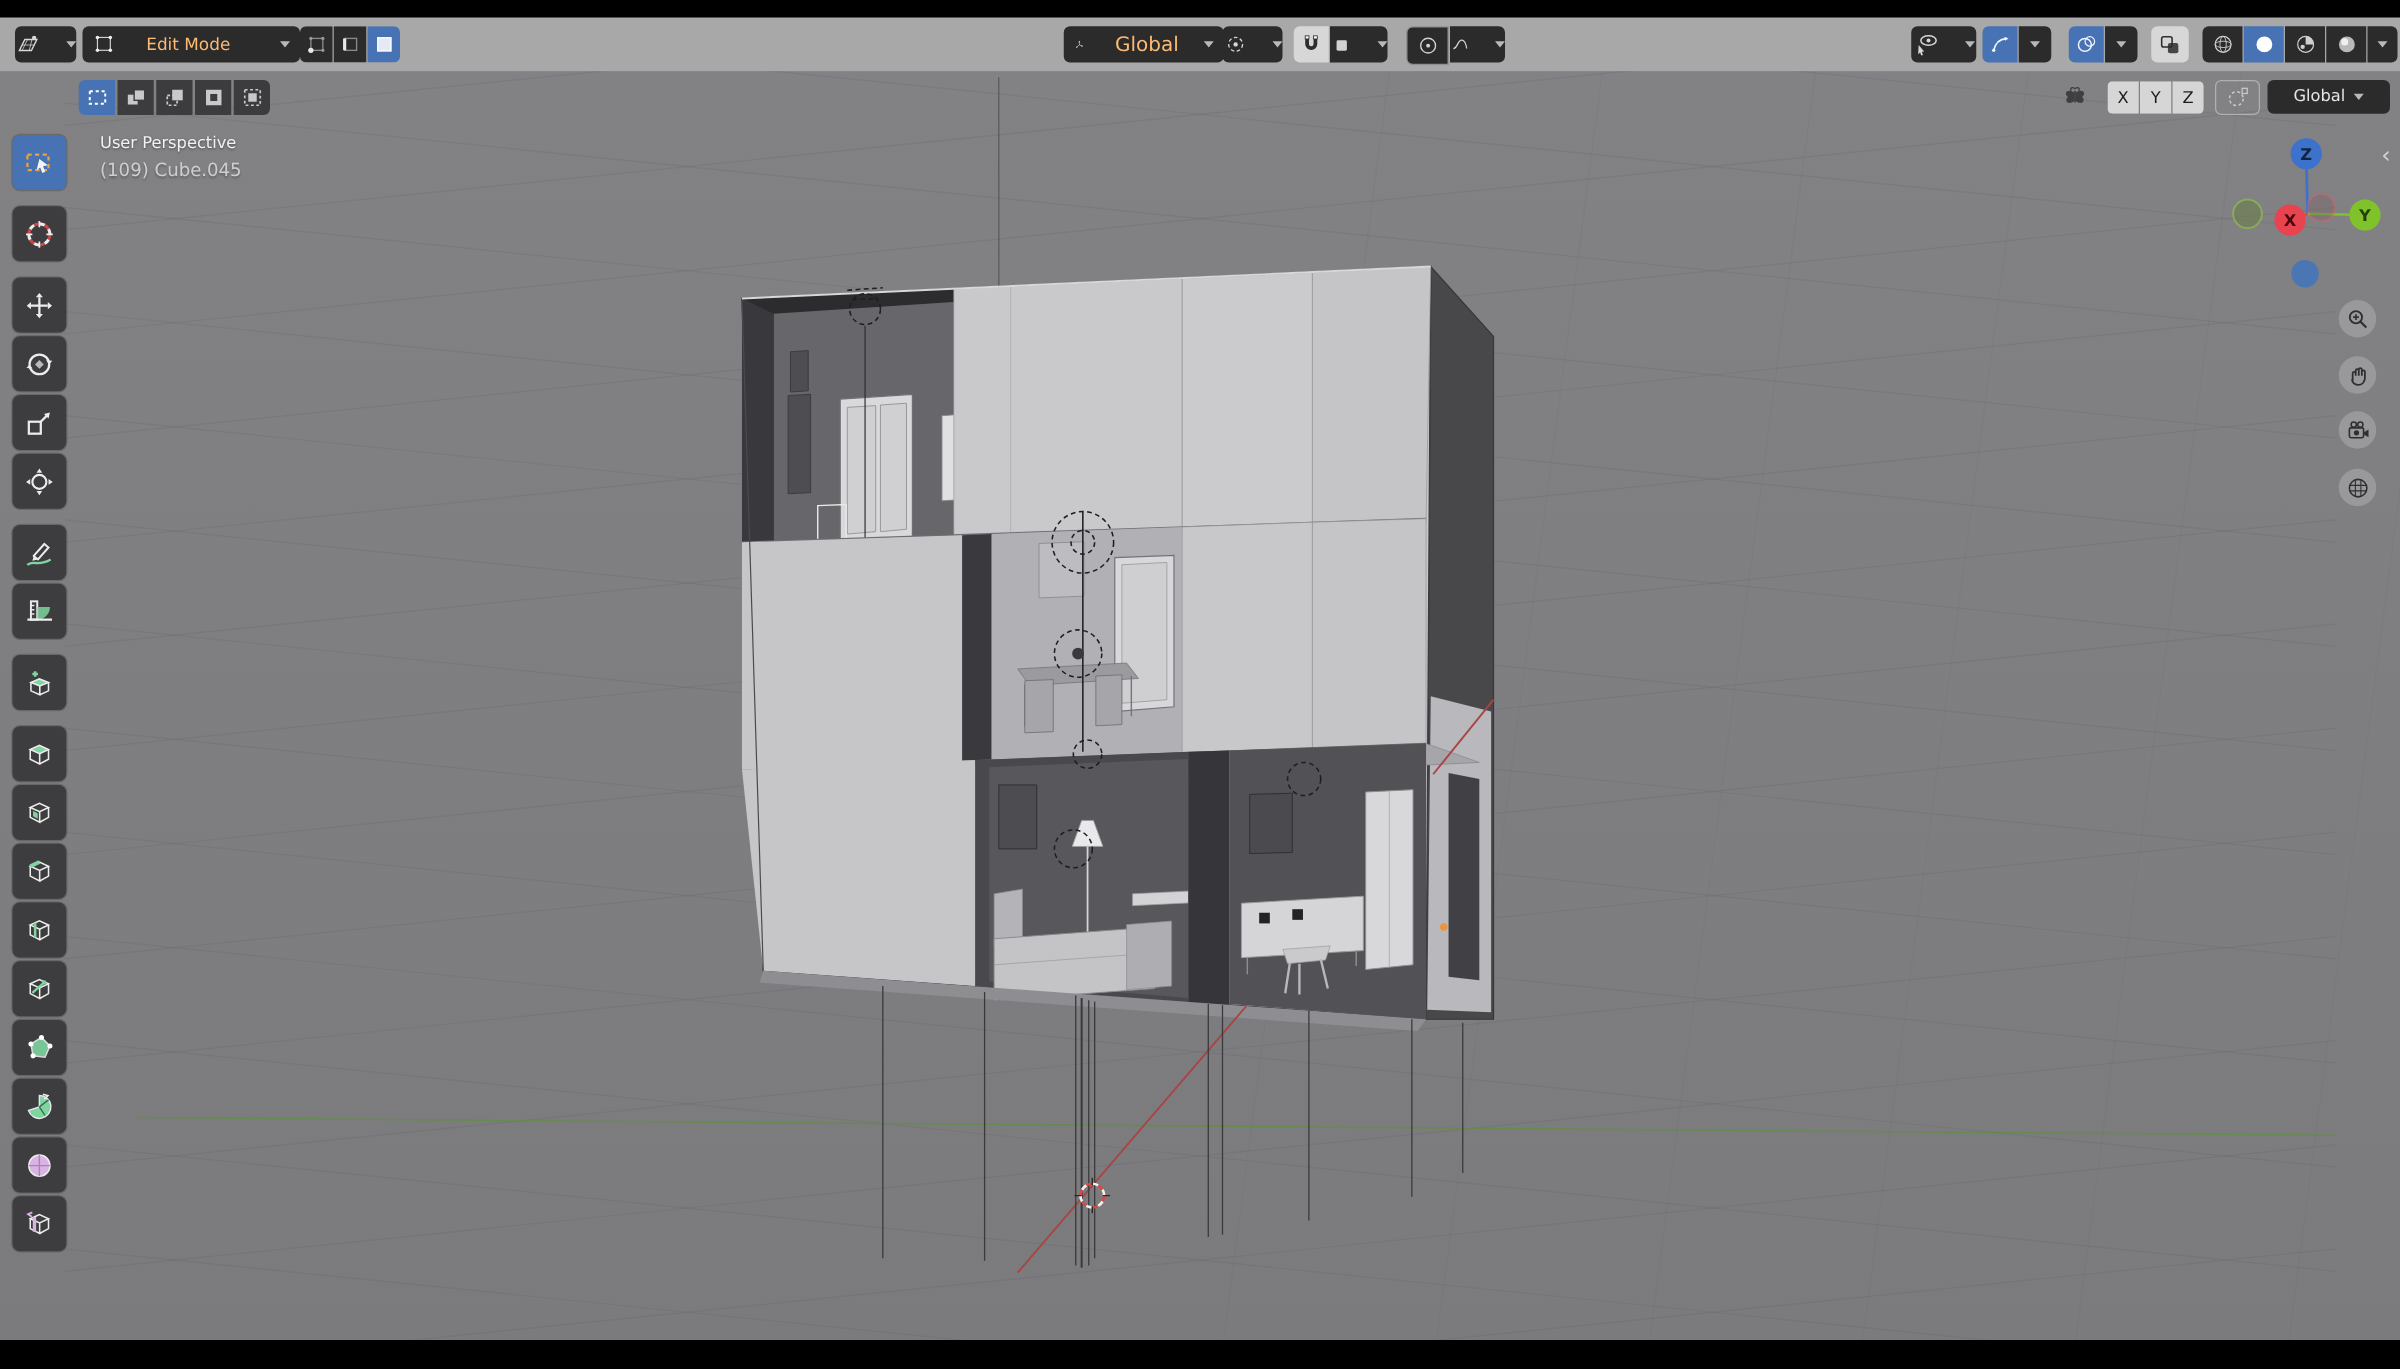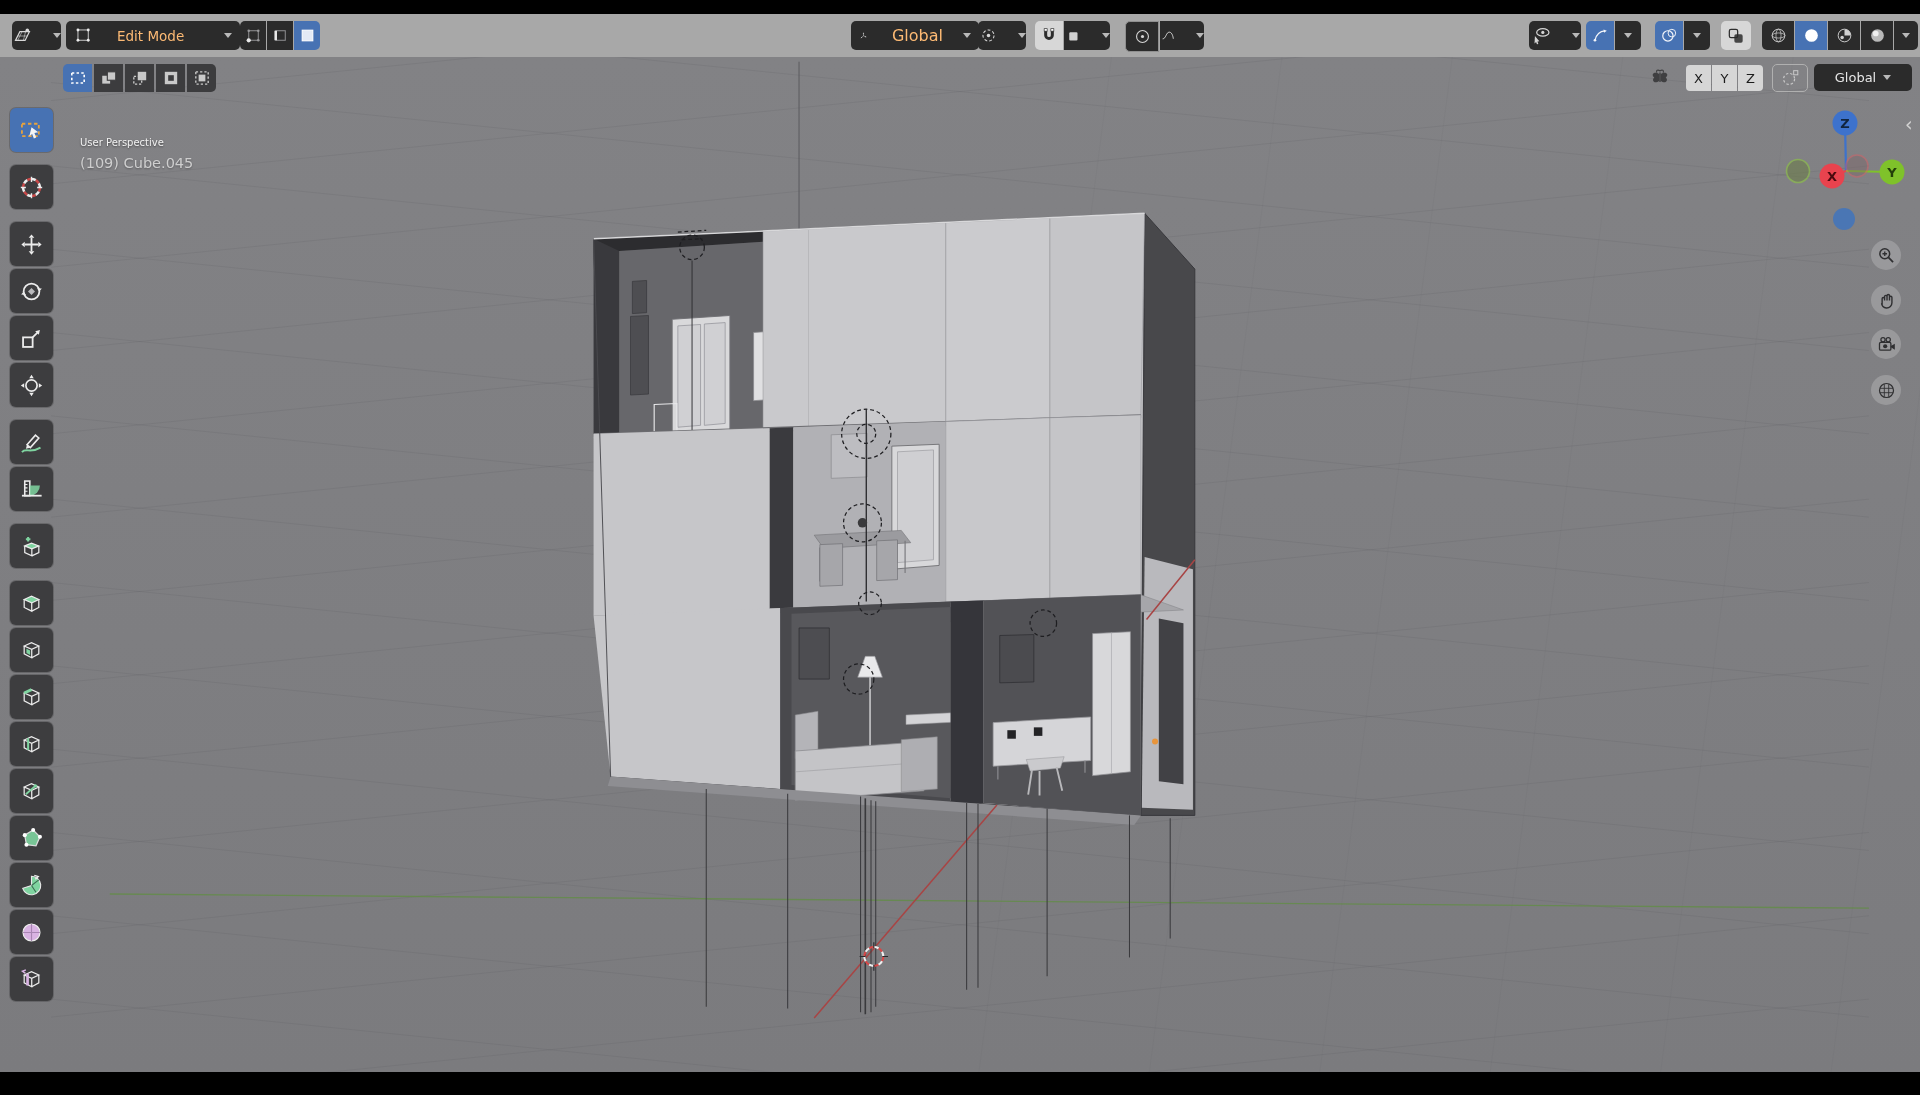--- a/index.html
+++ b/index.html
@@ -20,21 +20,21 @@
              border-radius:4px;cursor:default;}
   .vef{width:26px;height:29px;background:#2b2b2b;display:flex;align-items:center;justify-content:center;}
   .vef.active{background:#4772b3;}
   .litebtn{background:#d7d7d7;border-radius:5px;display:flex;align-items:center;justify-content:center;}
   .bluebtn{background:#4772b3;}
   
   #viewport{position:absolute;left:0;top:57px;width:1920px;height:1015px;
             background:linear-gradient(#828285,#7b7b7e);}
   #scene{position:absolute;left:0;top:0;}
   #vp-head{position:absolute;left:80px;top:50px;pointer-events:none;}
-  #vp-view-label{font-size:10px;color:#f2f2f2;text-shadow:0 1px 2px rgba(0,0,0,.45);margin-top:30px;}
+  #vp-view-label{font-size:13px;color:#f2f2f2;text-shadow:0 1px 2px rgba(0,0,0,.45);}
   #vp-object-label{font-size:14.5px;color:#dcdcdc;opacity:.85;margin-top:7px;
                    text-shadow:0 1px 2px rgba(0,0,0,.35);}
   
   #pills{position:absolute;left:63px;top:7px;display:flex;gap:2px;}
   .pill{width:29px;height:28px;background:#3c3c3e;display:flex;align-items:center;justify-content:center;}
   .pill:first-child{border-radius:5px 0 0 5px;}
   .pill:last-child{border-radius:0 5px 5px 0;}
   .pill.active{background:#4772b3;}
   
   .xyzbtn{width:25px;height:26px;background:#d6d6d6;color:#1b1b1b;font-size:13px;

